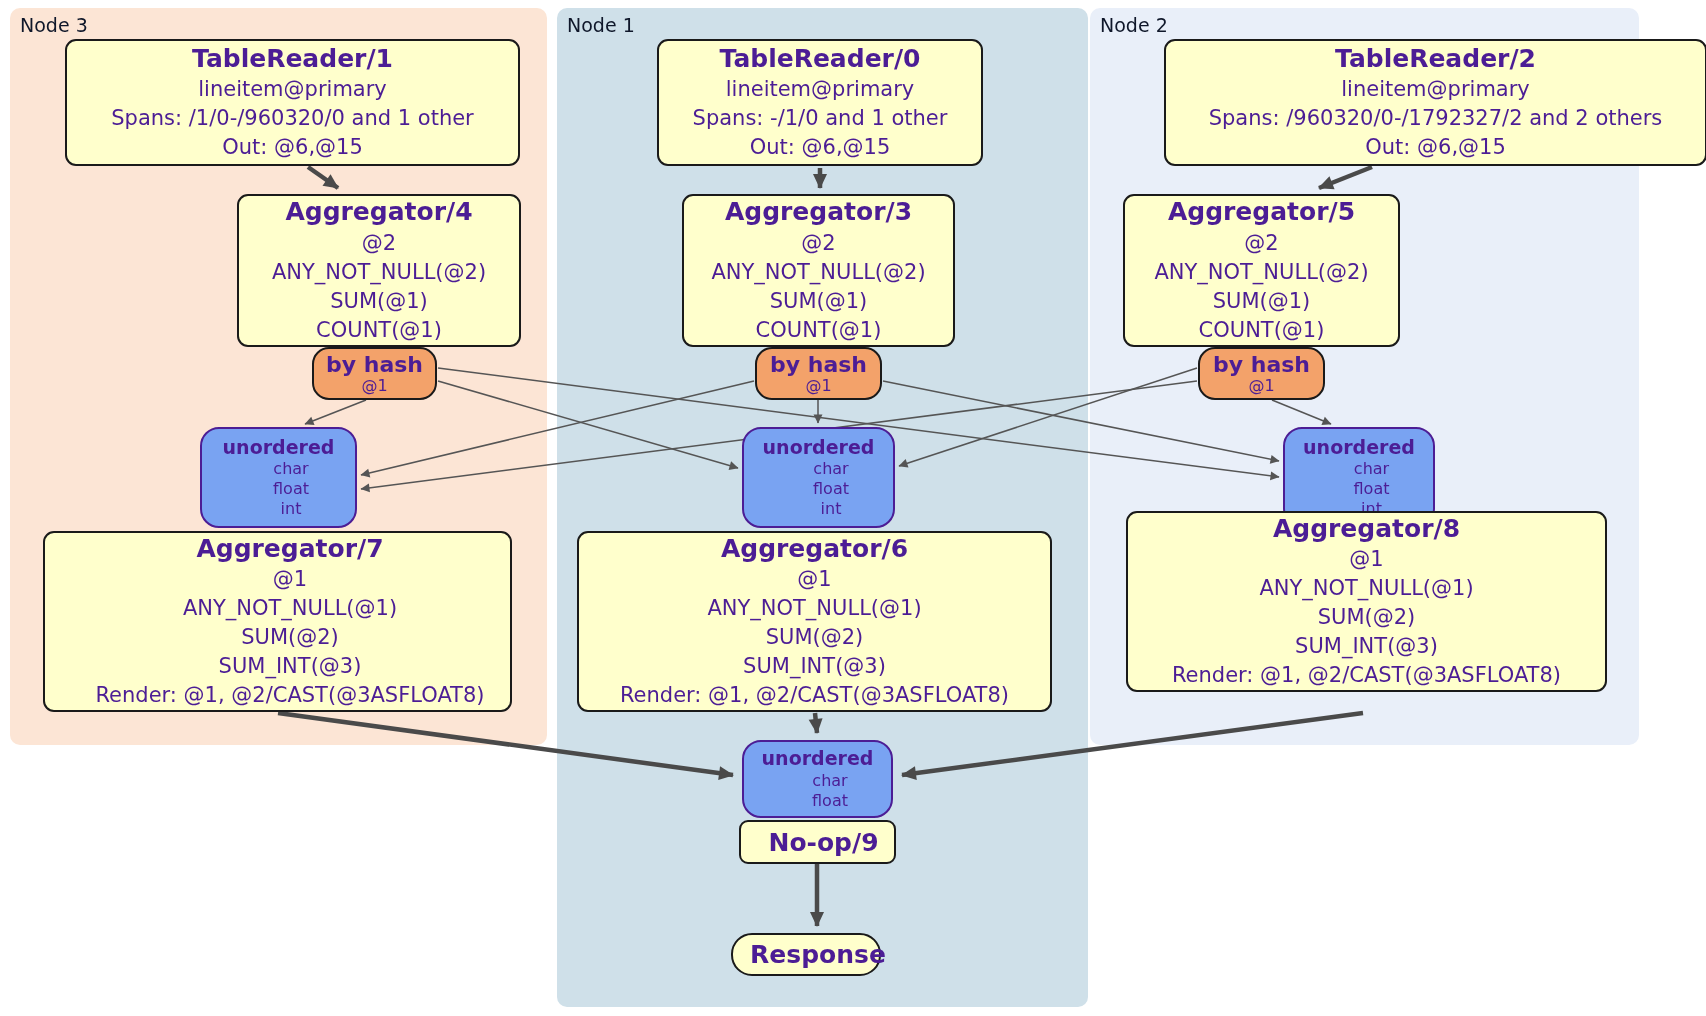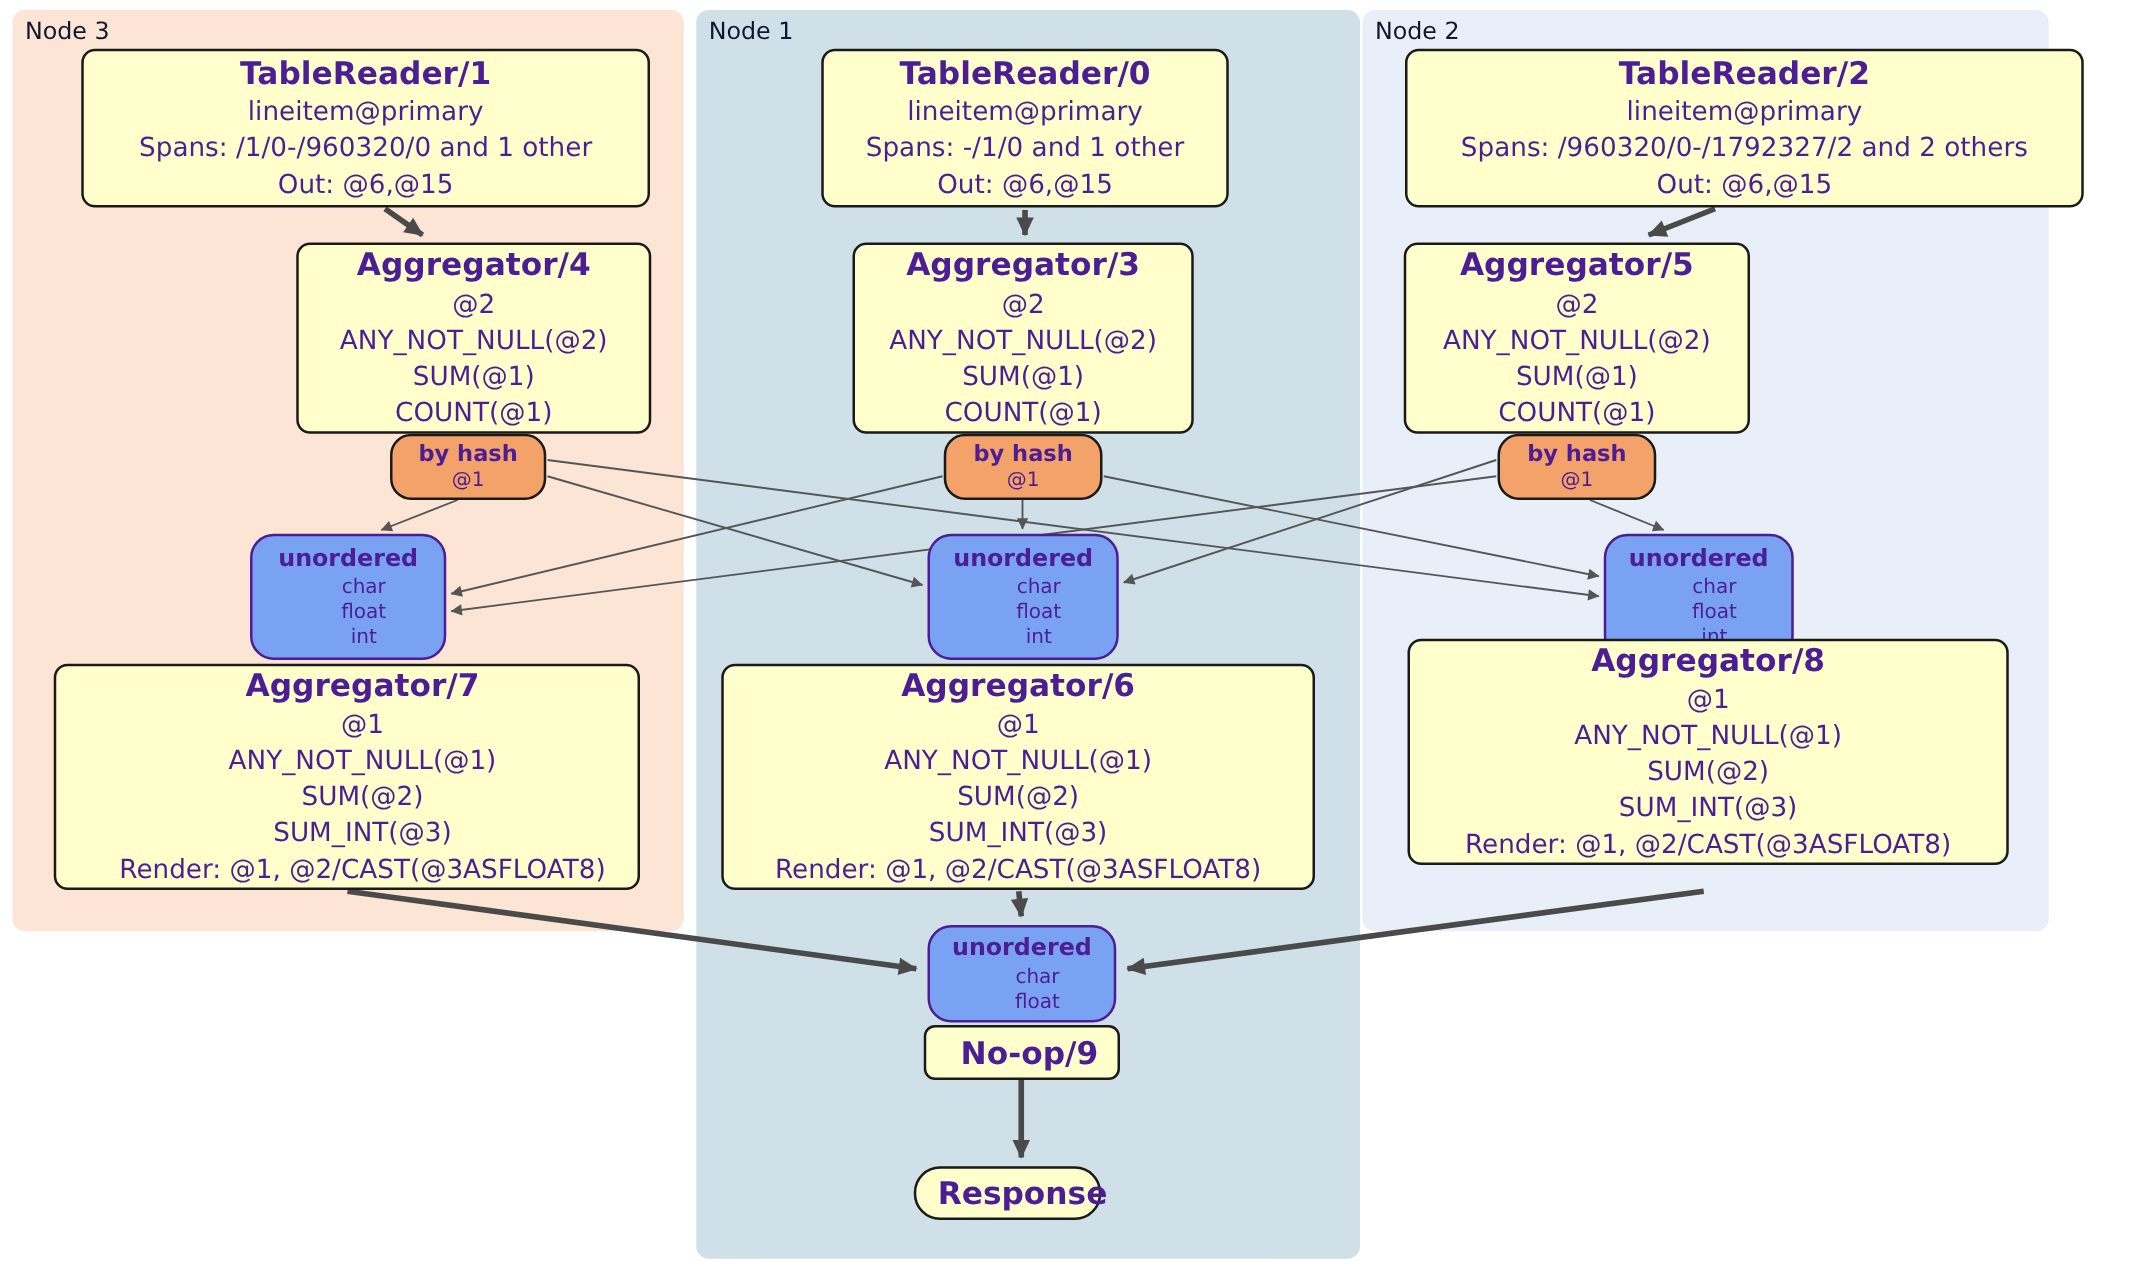--- a/index.html
+++ b/index.html
@@ -12,21 +12,21 @@
   #edges{position:absolute;left:0;top:0;z-index:1;pointer-events:none;}
 
   .box{position:absolute;z-index:2;display:flex;flex-direction:column;justify-content:center;
        align-items:center;text-align:center;box-sizing:border-box;color:#4c1d95;}
   .proc{background:var(--processor-bg,#ffffcc);border:2px solid #1a1a1a;border-radius:11px;}
   .router{background:var(--router-bg,#f3a26a);border:2px solid #1a1a1a;border-radius:17px;}
   .sync{background:var(--sync-bg,#79a3f2);border:2px solid #4c1d95;border-radius:19px;}
 
   .title{font-weight:bold;font-size:25px;line-height:1.3;}
   .line{font-size:21px;line-height:1.38;}
-  .rtitle{font-weight:bold;font-size:18px;line-height:1.15;}
+  .rtitle{font-weight:bold;font-size:22px;line-height:1.15;}
   .rsub{font-size:16px;line-height:1.15;}
   .stitle{font-weight:bold;font-size:19px;line-height:1.25;}
   .sline{font-size:16px;line-height:1.25;margin-left:25px;}
   .big{font-weight:bold;font-size:25px;line-height:1;}
 </style>
 </head>
 <body>
 
 <div id="canvas">
 
@@ -130,21 +130,21 @@
   </div>
   <div class="box proc" style="left:577px;top:531px;width:475px;height:181px;">
     <div class="title">Aggregator/6</div>
     <div class="line">@1</div>
     <div class="line">ANY_NOT_NULL(@1)</div>
     <div class="line">SUM(@2)</div>
     <div class="line">SUM_INT(@3)</div>
     <div class="line">Render: @1, @2/CAST(@3ASFLOAT8)</div>
   </div>
 
-  <div class="box proc" style="left:1124px;top:39px;width:543px;height:127px;">
+  <div class="box proc" style="left:1164px;top:39px;width:543px;height:127px;">
     <div class="title">TableReader/2</div>
     <div class="line">lineitem@primary</div>
     <div class="line">Spans: /960320/0-/1792327/2 and 2 others</div>
     <div class="line">Out: @6,@15</div>
   </div>
   <div class="box proc" style="left:1123px;top:194px;width:277px;height:153px;">
     <div class="title">Aggregator/5</div>
     <div class="line">@2</div>
     <div class="line">ANY_NOT_NULL(@2)</div>
     <div class="line">SUM(@1)</div>

